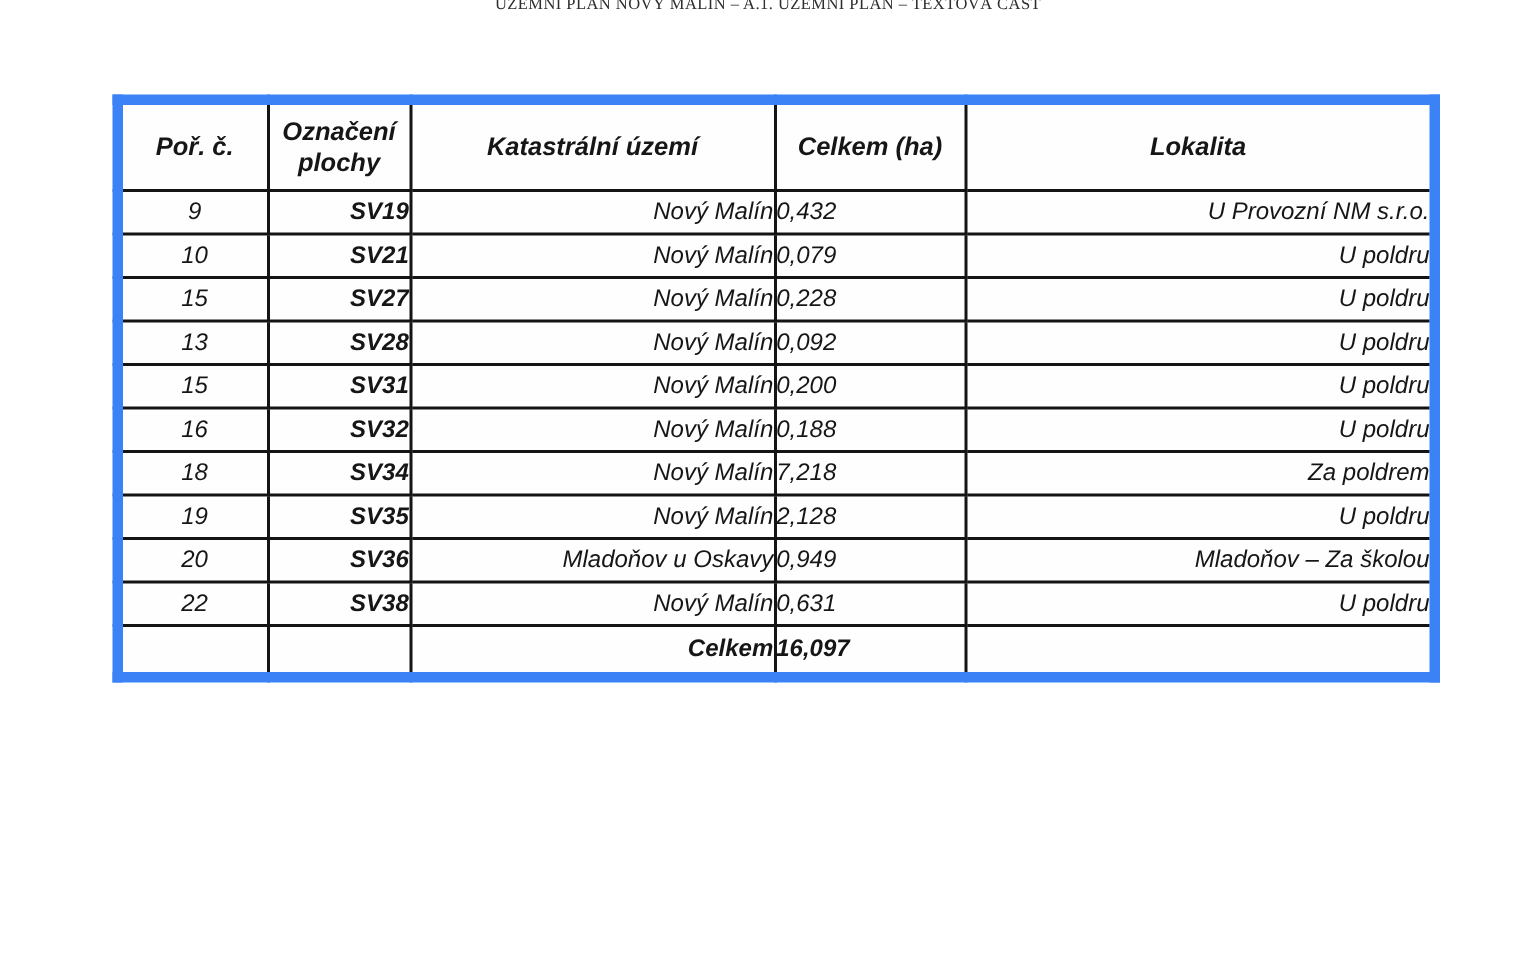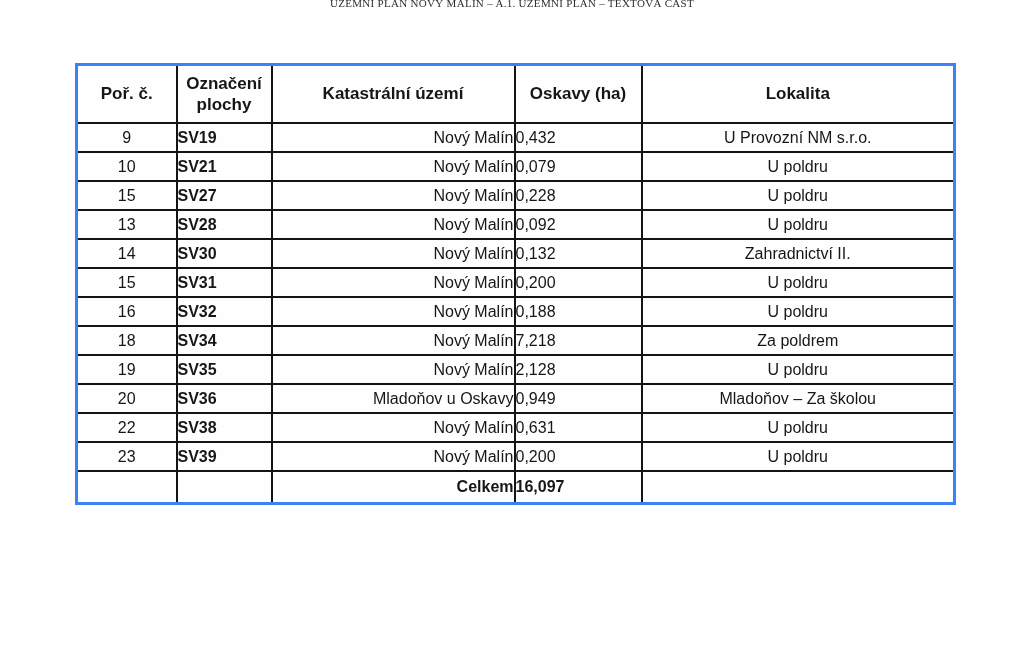--- a/index.html
+++ b/index.html
@@ -25,64 +25,65 @@
     white-space: nowrap;
   }
   table.plots {
     position: absolute;
     left: 75px;
     top: 63px;
     width: 878px;
     border-collapse: collapse;
     table-layout: fixed;
     background: #fefefe;
-    border: 3px solid #3b82f6;
+    border: 7px solid #3b82f6;
+    font-style: italic;
   }
   table.plots th, table.plots td {
     border: 2px solid #141414;
     color: #161616;
     padding: 0;
     overflow: hidden;
     white-space: nowrap;
   }
   table.plots th {
     font-size: 17px;
     font-weight: bold;
     height: 56px;
     text-align: center;
     line-height: 1.25;
     white-space: normal;
   }
   table.plots tbody td { height: 27px; font-size: 16px; }
   table.plots tfoot td { height: 30px; font-size: 16px; font-weight: bold; margin-top: 43px; }
   td.c1 { text-align: center; }
-  td.c2 { text-align: left; font-weight: bold; }
+  td.c2 { text-align: right; font-weight: bold; }
   td.c3 { text-align: right; padding-left: 37px; }
   td.c4 { text-align: left; }
-  td.c5 { text-align: center; padding-left: 14px; }
+  td.c5 { text-align: right; padding-left: 14px; }
 </style>
 </head>
 <body>
 
 <div class="doc-title">ÚZEMNÍ PLÁN NOVÝ MALÍN – A.1. ÚZEMNÍ PLÁN – TEXTOVÁ ČÁST</div>
 
 <table class="plots">
   <colgroup>
     <col style="width:100px">
     <col style="width:95px">
     <col style="width:243px">
     <col style="width:127px">
     <col style="width:313px">
   </colgroup>
   <thead>
     <tr>
       <th>Poř. č.</th>
       <th>Označení plochy</th>
       <th>Katastrální území</th>
-      <th>Oskavy (ha)</th>
+      <th>Celkem (ha)</th>
       <th>Lokalita</th>
     </tr>
   </thead>
   <tbody id="table-rows">
       <tr>
         <td class="c1">9</td>
         <td class="c2">SV19</td>
         <td class="c3">Nový Malín</td>
         <td class="c4">0,432</td>
         <td class="c5">U Provozní NM s.r.o.</td>
@@ -100,27 +101,20 @@
         <td class="c3">Nový Malín</td>
         <td class="c4">0,228</td>
         <td class="c5">U poldru</td>
       </tr>
       <tr>
         <td class="c1">13</td>
         <td class="c2">SV28</td>
         <td class="c3">Nový Malín</td>
         <td class="c4">0,092</td>
         <td class="c5">U poldru</td>
-      </tr>
-      <tr>
-        <td class="c1">14</td>
-        <td class="c2">SV30</td>
-        <td class="c3">Nový Malín</td>
-        <td class="c4">0,132</td>
-        <td class="c5">Zahradnictví II.</td>
       </tr>
       <tr>
         <td class="c1">15</td>
         <td class="c2">SV31</td>
         <td class="c3">Nový Malín</td>
         <td class="c4">0,200</td>
         <td class="c5">U poldru</td>
       </tr>
       <tr>
         <td class="c1">16</td>
@@ -150,27 +144,20 @@
         <td class="c4">0,949</td>
         <td class="c5">Mladoňov – Za školou</td>
       </tr>
       <tr>
         <td class="c1">22</td>
         <td class="c2">SV38</td>
         <td class="c3">Nový Malín</td>
         <td class="c4">0,631</td>
         <td class="c5">U poldru</td>
       </tr>
-      <tr>
-        <td class="c1">23</td>
-        <td class="c2">SV39</td>
-        <td class="c3">Nový Malín</td>
-        <td class="c4">0,200</td>
-        <td class="c5">U poldru</td>
-      </tr>
     </tbody>
   <tfoot>
     <tr>
       <td class="c1"></td>
       <td class="c2"></td>
       <td class="c3">Celkem</td>
       <td class="c4">16,097</td>
       <td class="c5"></td>
     </tr>
   </tfoot>

